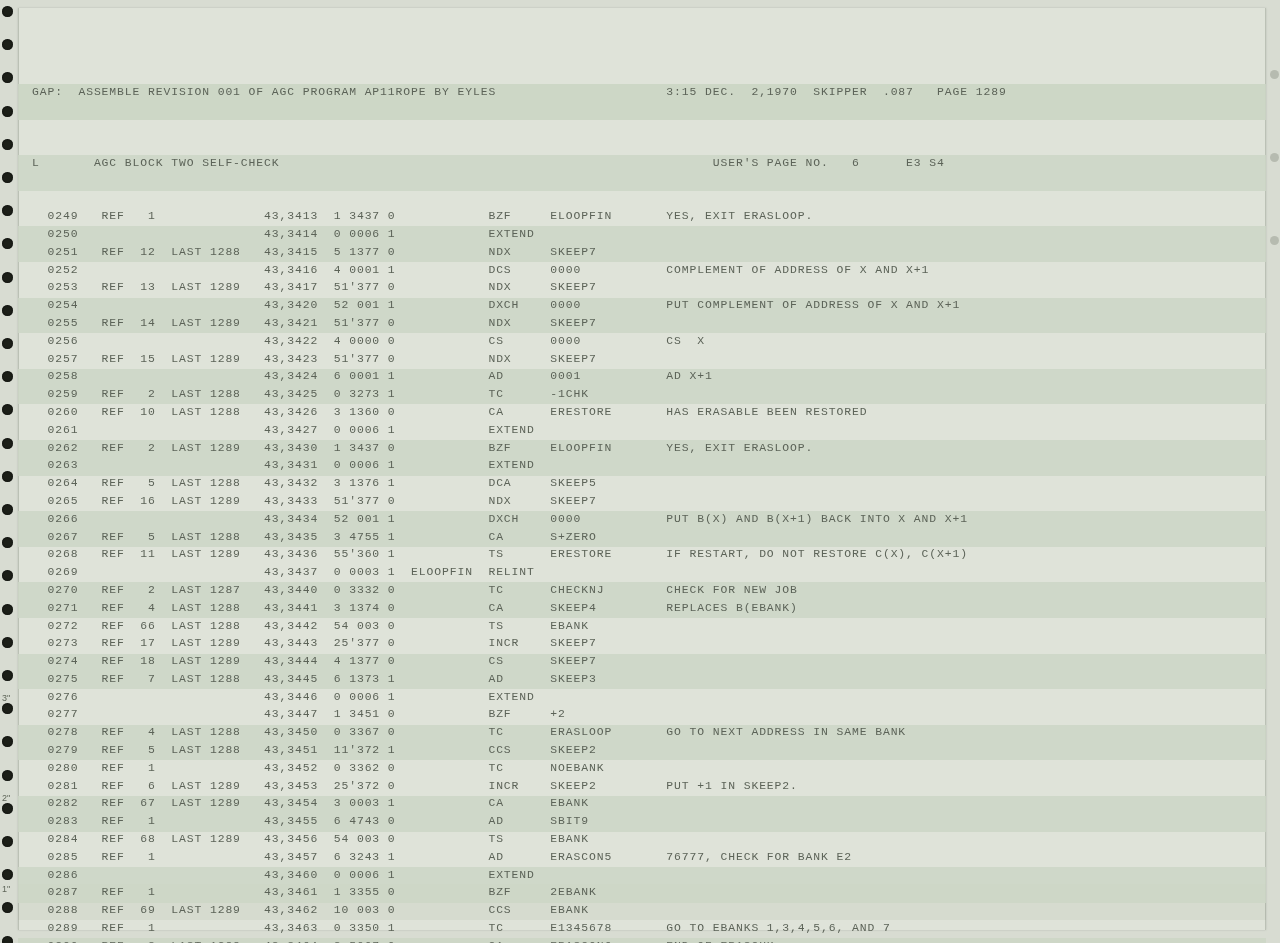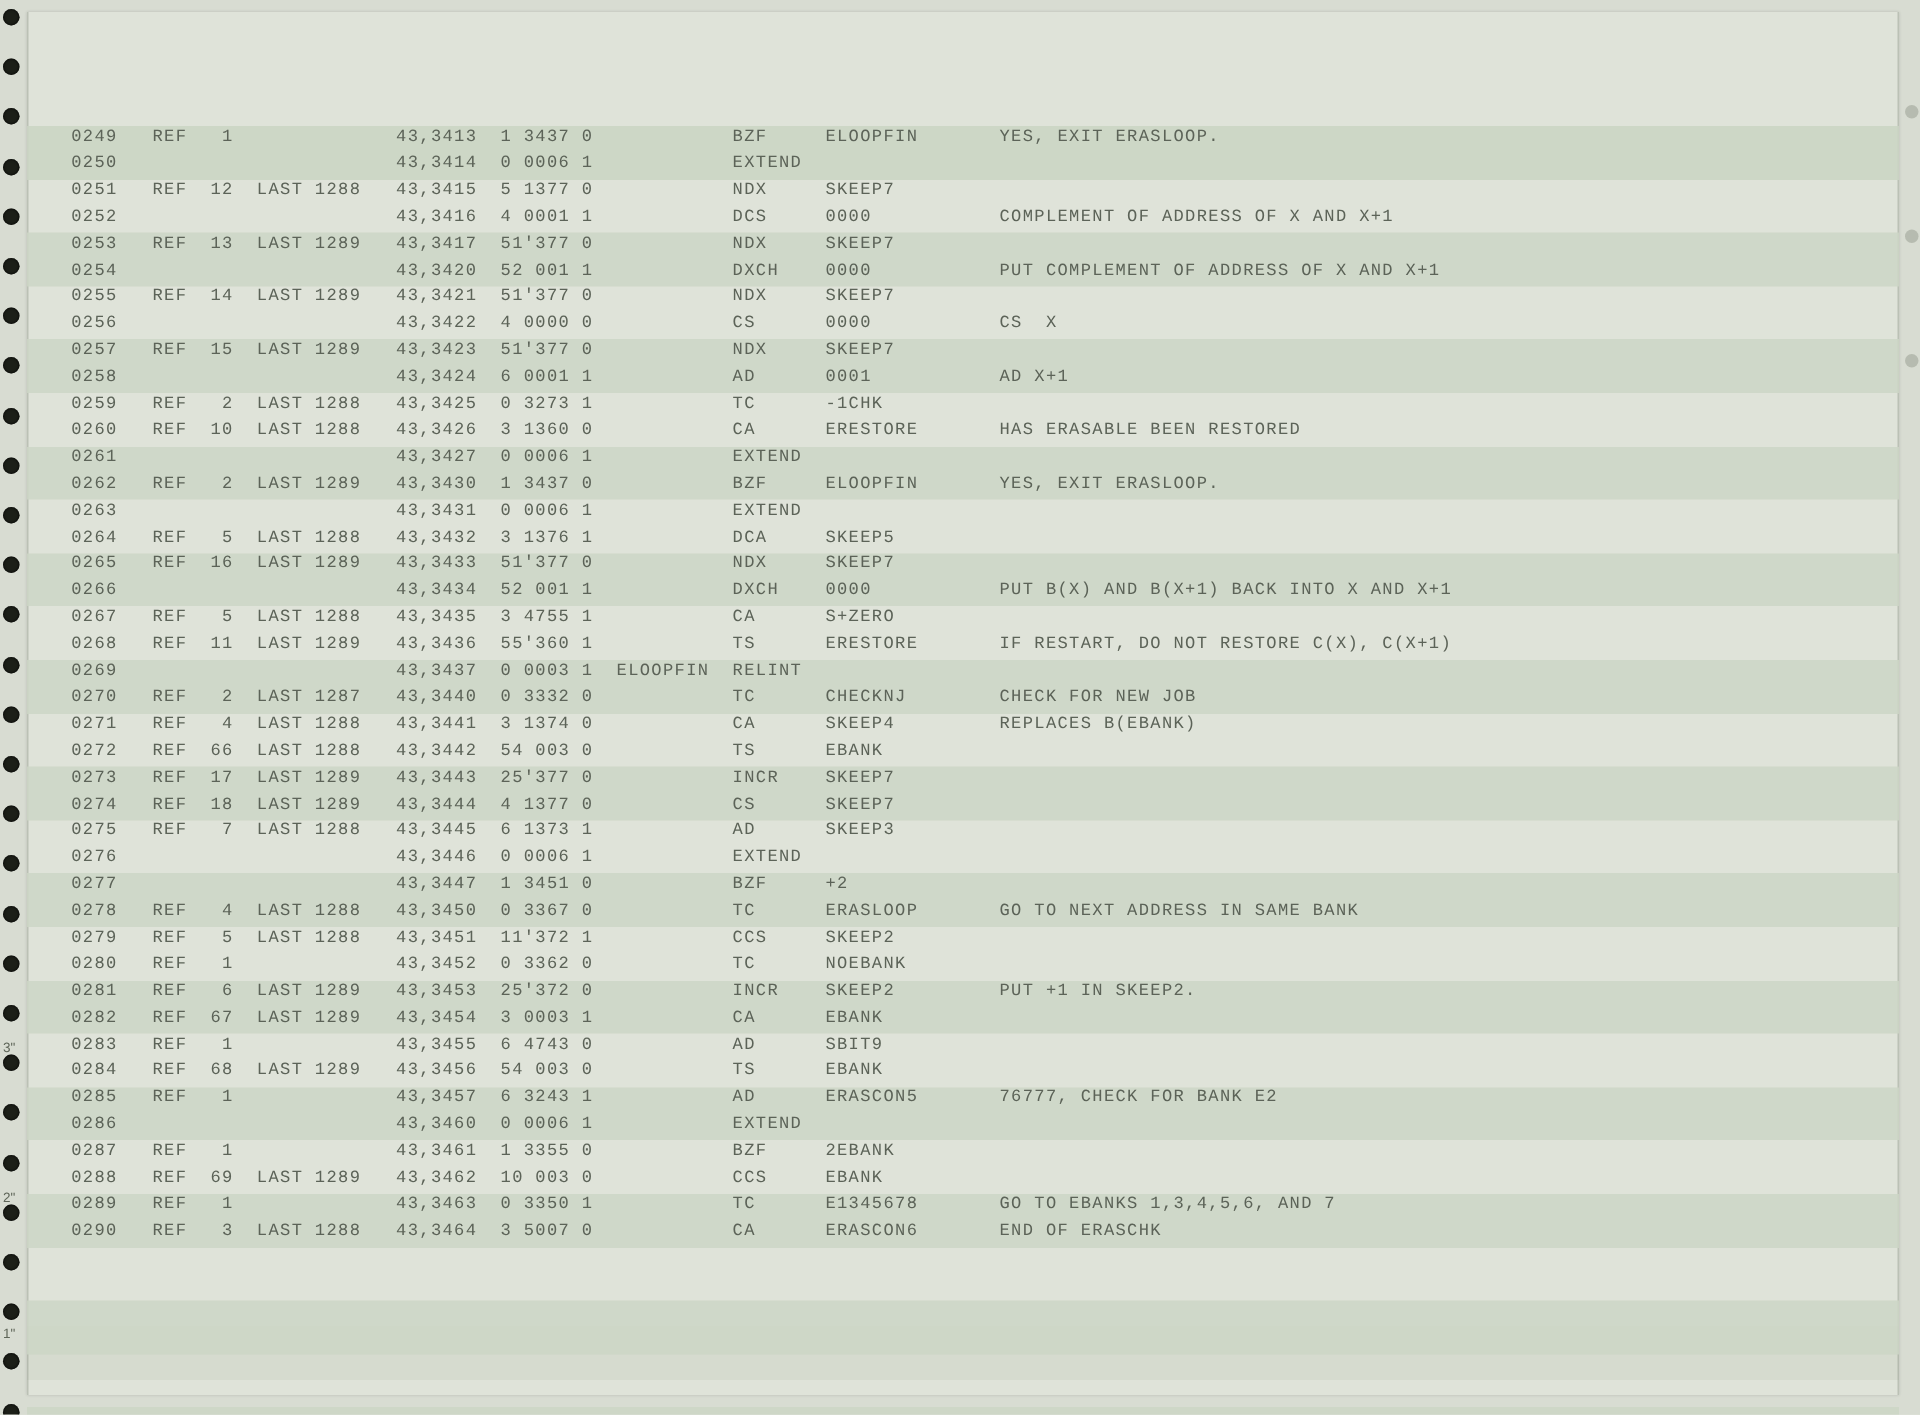--- a/index.html
+++ b/index.html
@@ -155,20 +155,22 @@
     <div class="band" style="top: 427.2px;"></div>
     <div class="band" style="top: 498.4px;"></div>
     <div class="band" style="top: 569.6px;"></div>
     <div class="band" style="top: 640.8px;"></div>
     <div class="band" style="top: 712px;"></div>
     <div class="band" style="top: 783.2px;"></div>
     <div class="band" style="top: 854.4px;"></div>
   </div>
 
 <div id="print">
+  <div class="hdrline">GAP:  ASSEMBLE REVISION 001 OF AGC PROGRAM AP11ROPE BY EYLES                      3:15 DEC.  2,1970  SKIPPER  .087   PAGE 1289</div>
+  <div class="hdrline" style="height:35.6px;padding-top:17.8px;box-sizing:border-box;">L       AGC BLOCK TWO SELF-CHECK                                                        USER'S PAGE NO.   6      E3 S4</div>
   <div id="rows" style="position:relative;left:0;top:0;"><div class="row">  0249   REF   1              43,3413  1 3437 0            BZF     ELOOPFIN       YES, EXIT ERASLOOP.</div><div class="row">  0250                        43,3414  0 0006 1            EXTEND</div><div class="row">  0251   REF  12  LAST 1288   43,3415  5 1377 0            NDX     SKEEP7</div><div class="row">  0252                        43,3416  4 0001 1            DCS     0000           COMPLEMENT OF ADDRESS OF X AND X+1</div><div class="row">  0253   REF  13  LAST 1289   43,3417  51'377 0            NDX     SKEEP7</div><div class="row">  0254                        43,3420  52 001 1            DXCH    0000           PUT COMPLEMENT OF ADDRESS OF X AND X+1</div><div class="row">  0255   REF  14  LAST 1289   43,3421  51'377 0            NDX     SKEEP7</div><div class="row">  0256                        43,3422  4 0000 0            CS      0000           CS  X</div><div class="row">  0257   REF  15  LAST 1289   43,3423  51'377 0            NDX     SKEEP7</div><div class="row">  0258                        43,3424  6 0001 1            AD      0001           AD X+1</div><div class="row">  0259   REF   2  LAST 1288   43,3425  0 3273 1            TC      -1CHK</div><div class="row">  0260   REF  10  LAST 1288   43,3426  3 1360 0            CA      ERESTORE       HAS ERASABLE BEEN RESTORED</div><div class="row">  0261                        43,3427  0 0006 1            EXTEND</div><div class="row">  0262   REF   2  LAST 1289   43,3430  1 3437 0            BZF     ELOOPFIN       YES, EXIT ERASLOOP.</div><div class="row">  0263                        43,3431  0 0006 1            EXTEND</div><div class="row">  0264   REF   5  LAST 1288   43,3432  3 1376 1            DCA     SKEEP5</div><div class="row">  0265   REF  16  LAST 1289   43,3433  51'377 0            NDX     SKEEP7</div><div class="row">  0266                        43,3434  52 001 1            DXCH    0000           PUT B(X) AND B(X+1) BACK INTO X AND X+1</div><div class="row">  0267   REF   5  LAST 1288   43,3435  3 4755 1            CA      S+ZERO</div><div class="row">  0268   REF  11  LAST 1289   43,3436  55'360 1            TS      ERESTORE       IF RESTART, DO NOT RESTORE C(X), C(X+1)</div><div class="row">  0269                        43,3437  0 0003 1  ELOOPFIN  RELINT</div><div class="row">  0270   REF   2  LAST 1287   43,3440  0 3332 0            TC      CHECKNJ        CHECK FOR NEW JOB</div><div class="row">  0271   REF   4  LAST 1288   43,3441  3 1374 0            CA      SKEEP4         REPLACES B(EBANK)</div><div class="row">  0272   REF  66  LAST 1288   43,3442  54 003 0            TS      EBANK</div><div class="row">  0273   REF  17  LAST 1289   43,3443  25'377 0            INCR    SKEEP7</div><div class="row">  0274   REF  18  LAST 1289   43,3444  4 1377 0            CS      SKEEP7</div><div class="row">  0275   REF   7  LAST 1288   43,3445  6 1373 1            AD      SKEEP3</div><div class="row">  0276                        43,3446  0 0006 1            EXTEND</div><div class="row">  0277                        43,3447  1 3451 0            BZF     +2</div><div class="row">  0278   REF   4  LAST 1288   43,3450  0 3367 0            TC      ERASLOOP       GO TO NEXT ADDRESS IN SAME BANK</div><div class="row">  0279   REF   5  LAST 1288   43,3451  11'372 1            CCS     SKEEP2</div><div class="row">  0280   REF   1              43,3452  0 3362 0            TC      NOEBANK</div><div class="row">  0281   REF   6  LAST 1289   43,3453  25'372 0            INCR    SKEEP2         PUT +1 IN SKEEP2.</div><div class="row">  0282   REF  67  LAST 1289   43,3454  3 0003 1            CA      EBANK</div><div class="row">  0283   REF   1              43,3455  6 4743 0            AD      SBIT9</div><div class="row">  0284   REF  68  LAST 1289   43,3456  54 003 0            TS      EBANK</div><div class="row">  0285   REF   1              43,3457  6 3243 1            AD      ERASCON5       76777, CHECK FOR BANK E2</div><div class="row">  0286                        43,3460  0 0006 1            EXTEND</div><div class="row">  0287   REF   1              43,3461  1 3355 0            BZF     2EBANK</div><div class="row">  0288   REF  69  LAST 1289   43,3462  10 003 0            CCS     EBANK</div><div class="row">  0289   REF   1              43,3463  0 3350 1            TC      E1345678       GO TO EBANKS 1,3,4,5,6, AND 7</div><div class="row">  0290   REF   3  LAST 1288   43,3464  3 5007 0            CA      ERASCON6       END OF ERASCHK</div></div>
 </div>
 
 <div id="holes">
     <div class="hole" style="top: 6px;"></div>
     <div class="hole" style="top: 39.2px;"></div>
     <div class="hole" style="top: 72.4px;"></div>
     <div class="hole" style="top: 105.6px;"></div>
     <div class="hole" style="top: 138.8px;"></div>
     <div class="hole" style="top: 172px;"></div>

